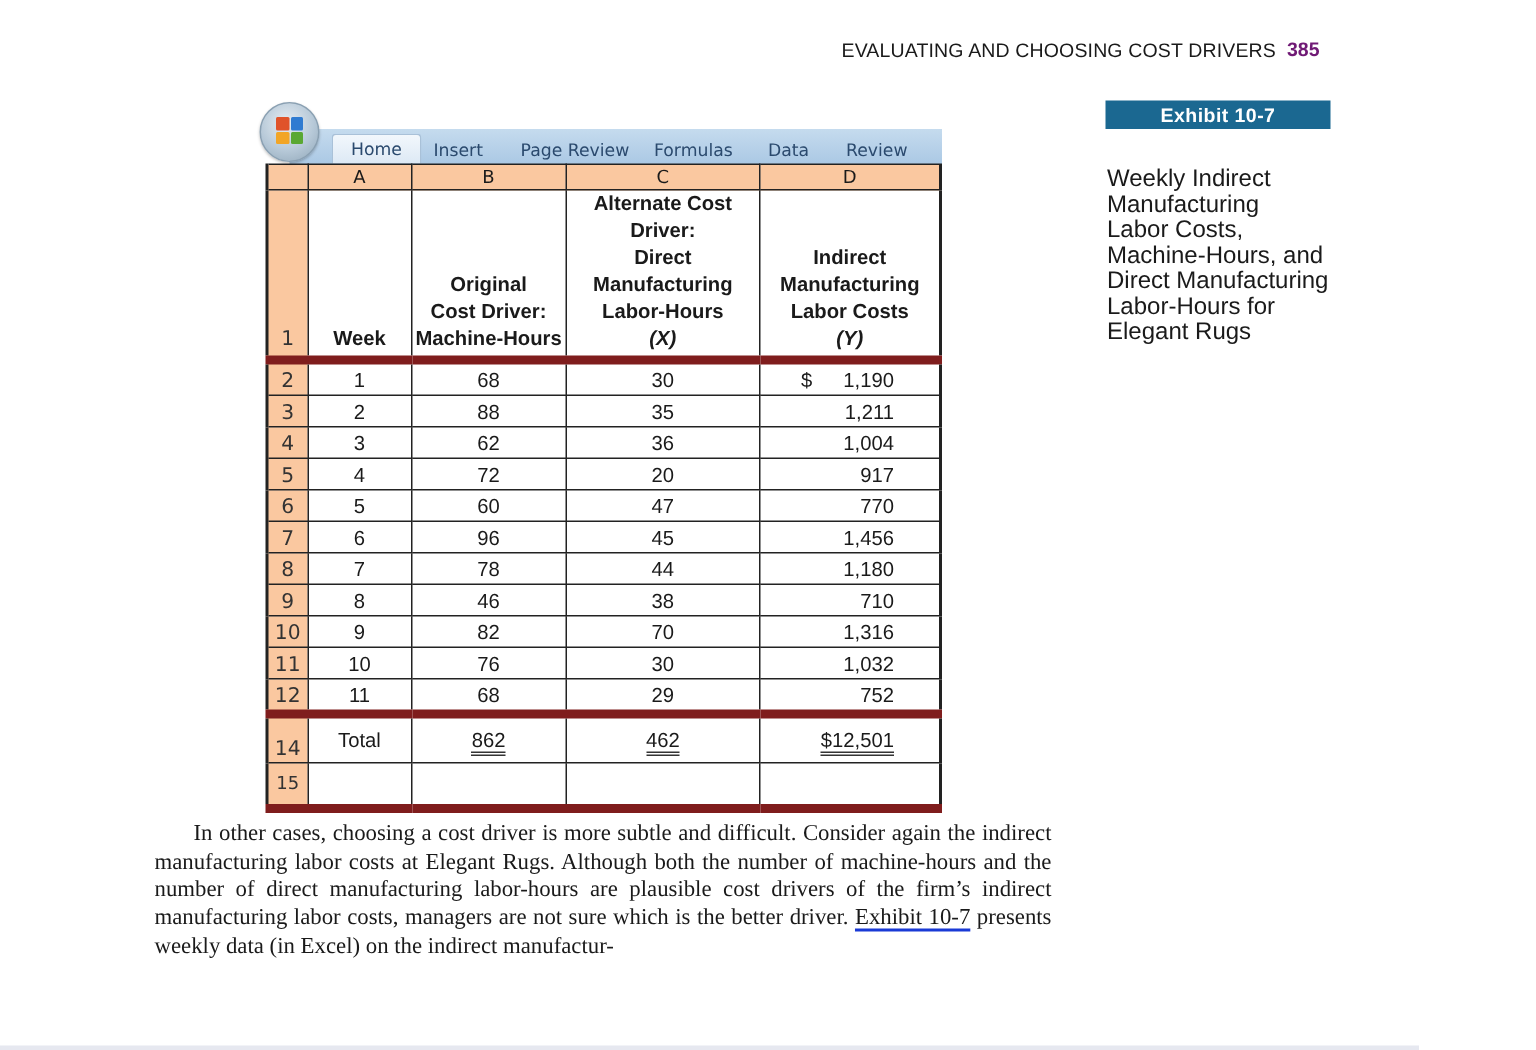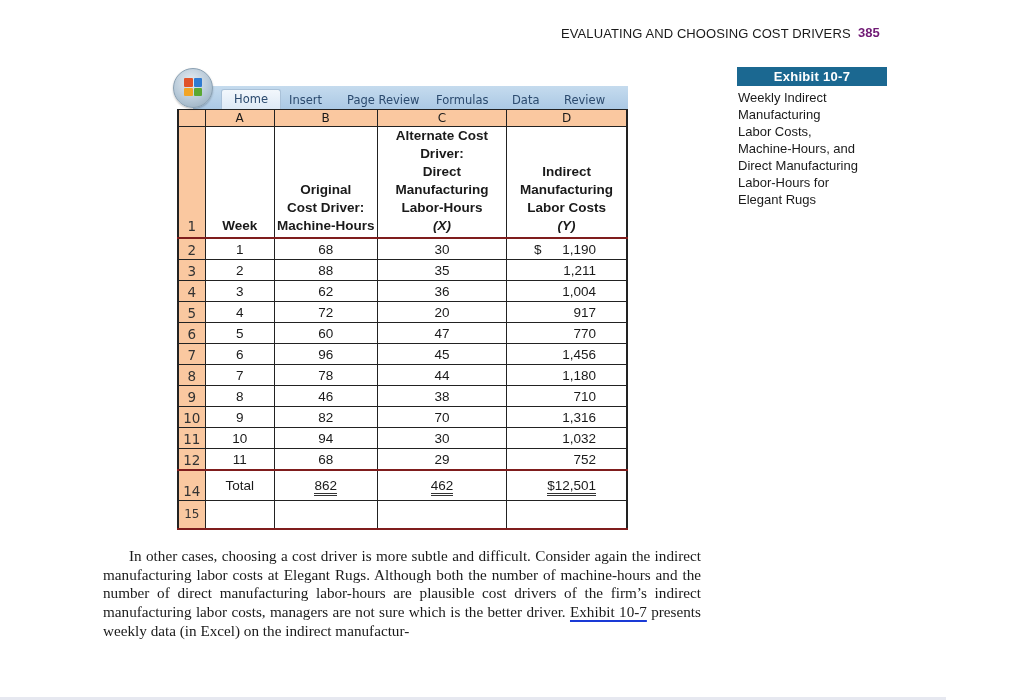--- a/index.html
+++ b/index.html
@@ -3,21 +3,21 @@
 <meta charset="utf-8">
 <style>
   html, body { margin:0; padding:0; }
   body { width:1024px; height:700px; background:#ffffff; position:relative; overflow:hidden; font-family:"Liberation Sans", sans-serif; color:#1a1a1a; }
 
   .running-head { position:absolute; left:549px; top:26px; font-size:13px; letter-spacing:0.1px; color:#1a1a1a; white-space:nowrap;margin-left:12px; }
   .page-number { position:absolute; left:858px; top:25px; font-size:13px; font-weight:bold; color:#701a75; }
 
   
   .exhibit-badge { position:absolute; left:737px; top:67px; width:150px; height:19px; background:#1b6891; color:#fff; font-weight:bold; font-size:13px; text-align:center; line-height:19px; letter-spacing:0.3px; }
-  .exhibit-caption { position:absolute; left:738px; top:89px; width:150px; font-size:13px; line-height:17px; color:#1a1a1a; }
+  .exhibit-caption { position:absolute; left:738px; top:111px; width:150px; font-size:16px; line-height:17px; color:#1a1a1a; }
 
   
   .excel { position:absolute; left:173px; top:68px; width:455px; height:440px; }
   .ribbon { position:absolute; left:20px; top:18px; width:435px; height:24px; background:linear-gradient(#c5dbee, #aac8e4); }
   .office-btn { position:absolute; left:0; top:0; width:38px; height:38px; border-radius:50%; background:radial-gradient(circle at 45% 35%, #e8eef3 0%, #b7c9d8 55%, #8fa6b8 100%); border:1px solid #8aa0b2; z-index:3; box-shadow:0 1px 2px rgba(0,0,0,0.25); }
   .office-logo { position:absolute; left:10px; top:9px; width:18px; height:18px; display:grid; grid-template-columns:1fr 1fr; grid-template-rows:1fr 1fr; gap:1px; }
   .office-logo span { display:block; border-radius:1px; }
   .tab { position:absolute; top:23px; height:19px; font-size:11.5px; color:#2b4a6e; line-height:19px; font-family:"DejaVu Sans", sans-serif; white-space:nowrap; }
   .tab.active { background:linear-gradient(#f2f7fc, #dde9f5); border:1px solid #a9c1d8; border-bottom:none; border-radius:3px 3px 0 0; padding:0 12px; height:19px; top:21px; }
 
@@ -29,21 +29,21 @@
   .grid td.c-b { width:114px; }
   .grid td.c-c { width:138px; }
   .grid td.c-d { width:96px; border-right:2px solid #222; }
   .grid tr.hdr td { height:94px; vertical-align:bottom; font-weight:bold; font-size:13.5px; line-height:18px; padding-bottom:2px; }
   .grid tr.hdr td.rowhead { font-weight:normal; }
   .grid tr.data td { height:19px; font-size:13.5px; }
   .grid tr.data td.c-d { text-align:right; padding-right:30px; }
   .grid tr.total td { height:28px; font-size:13.5px; }
   .grid tr.total td.c-d { text-align:right; padding-right:30px; }
   .grid tr.empty td { height:26px; }
-  .grid tr:last-child td { border-bottom:2px solid #7f1d1d;margin-left:30px; }
+  .grid tr:last-child td { border-bottom:6px solid #7f1d1d;margin-left:30px; }
   .italic { font-style:italic; }
   .ul { text-decoration:underline; }
   .dul { border-bottom:3px double #333; }
   .dollar-cell { display:inline-flex; justify-content:space-between; width:62px; }
 
   
   .body-text { position:absolute; left:103px; top:547px; width:598px; font-family:"Liberation Serif", serif; font-size:15.2px; line-height:18.7px; color:#1a1a1a; text-align:justify; }
   .body-text p { margin:0; }
   .body-text p.indent { text-indent:26px; }
   .xref { color:#1a1a1a; text-decoration:underline; text-decoration-color:#1a3ad6; text-decoration-thickness:2px; text-underline-offset:3px; }
@@ -177,21 +177,21 @@
         <tr class="data">
           <td class="rowhead">10</td>
           <td class="c-a">9</td>
           <td class="c-b">82</td>
           <td class="c-c">70</td>
           <td class="c-d"><span>1,316</span></td>
         </tr>
         <tr class="data">
           <td class="rowhead">11</td>
           <td class="c-a">10</td>
-          <td class="c-b">94</td>
+          <td class="c-b">76</td>
           <td class="c-c">30</td>
           <td class="c-d"><span>1,032</span></td>
         </tr>
         <tr class="data">
           <td class="rowhead">12</td>
           <td class="c-a">11</td>
           <td class="c-b">68</td>
           <td class="c-c">29</td>
           <td class="c-d"><span>752</span></td>
         </tr>

